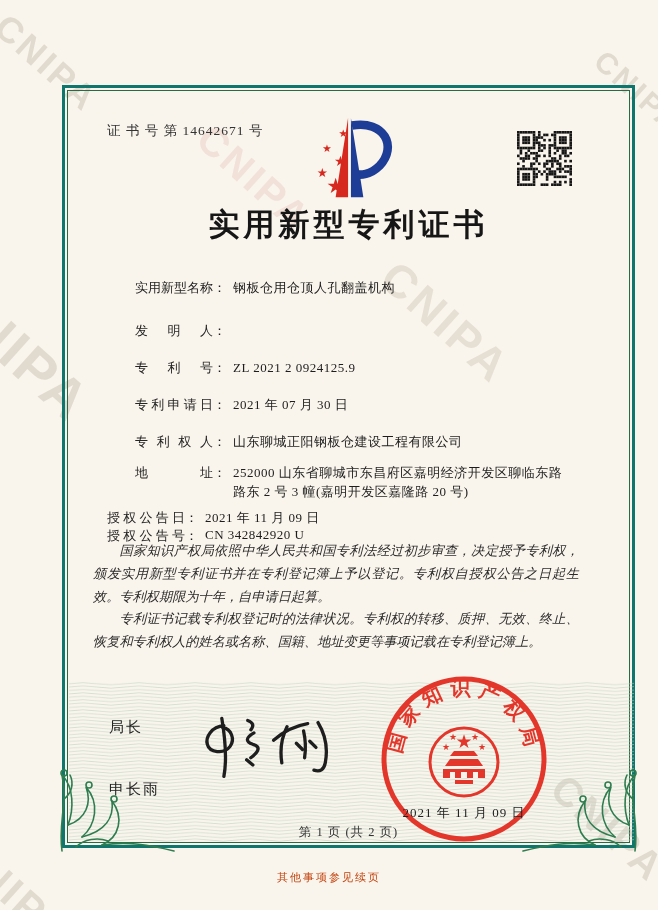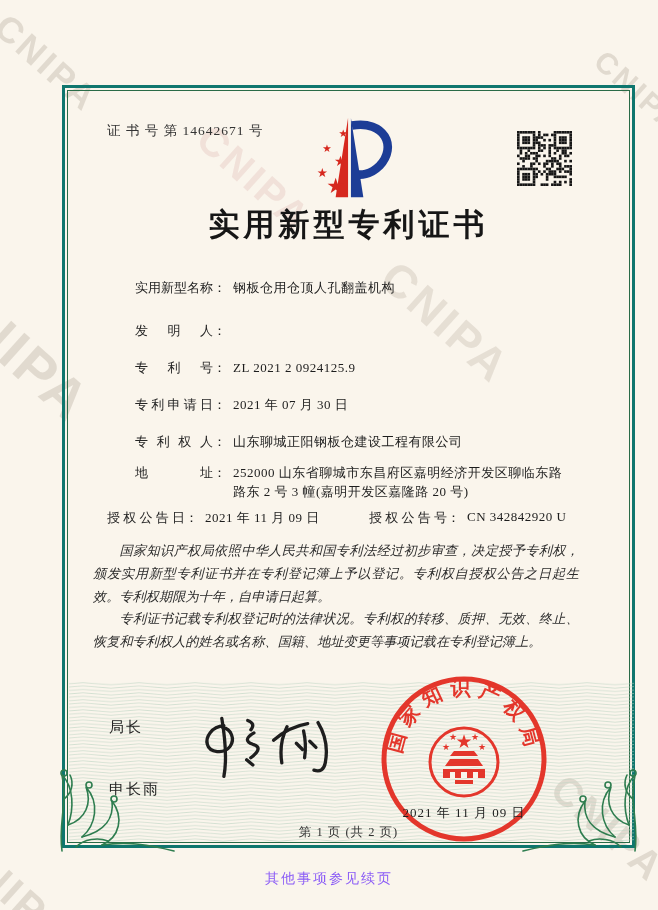--- a/index.html
+++ b/index.html
@@ -33,21 +33,21 @@
 
   .title { position:absolute; left:0; top:116px; width:100%; text-align:center;
            font-size:31px; font-weight:bold; letter-spacing:4px; color:#161616; z-index:3; }
 
   .fields { position:absolute; left:42px; top:190px; width:492px; font-size:13px; color:#1d1d1d; z-index:3; }
   .field-row { display:flex; align-items:flex-start; line-height:19px;margin-left:28px; }
   .f-label { display:inline-block; width:78px; text-align:justify; text-align-last:justify; flex:none; color:#242424; }
   .f-colon { flex:none; margin-right:7px; }
   .f-value { flex:1; letter-spacing:.5px; }
   .mt24{margin-top:24px;} .mt18{margin-top:18px;align-items:flex-end;} .mt12{margin-top:12px;} .mt6{margin-top:8px;}
-  .pair-row { display:flex; }
+  .pair-row { display:flex;flex-direction:column; }
   .pair-left { display:flex; width:262px; flex:none; }
   .pair-right { display:flex; flex:1; }
 
   .body-text { position:absolute; left:28px; top:452px; width:486px; font-size:13.2px;
                line-height:22.8px; color:#2b2b2b; text-align:justify; font-style:italic; z-index:3; }
   .body-text p { text-indent:2em; }
 
   .sig-role { position:absolute; left:44px; top:630px; font-size:15px; color:#222; letter-spacing:2px; z-index:4; }
   .sig-name { position:absolute; left:44px; top:692px; font-size:15px; color:#222; letter-spacing:2px; z-index:4; }
   .sig-script { position:absolute; left:132px; top:628px; z-index:4; }
@@ -57,21 +57,21 @@
                font-size:13px; color:#1f1f1f; letter-spacing:1px; z-index:6; font-style:normal; }
 
   .page-info { position:absolute; left:0; top:736px; width:100%; text-align:center;
                font-size:12.5px; color:#333; z-index:4; letter-spacing:1px; }
 
   .ornament { position:absolute; bottom:-10px; z-index:6; }
   .orn-left { left:-9px; }
   .orn-right { right:-9px; transform:scaleX(-1); }
 
   .footer-note { position:absolute; left:0; top:870px; width:658px; text-align:center;
-                 font-size:14px; color:#8b5cf6; letter-spacing:2px; z-index:3; }
+                 font-size:11px; color:#c2410c; letter-spacing:2px; z-index:3; }
 </style>
 </head>
 <body>
 
 <div class="certificate">
 
   <div class="wm wm-tl">CNIPA</div>
   <div class="wm wm-tr">CNIPA</div>
   <div class="wm wm-tc">CNIPA</div>
   <div class="wm wm-ml">CNIPA</div>

